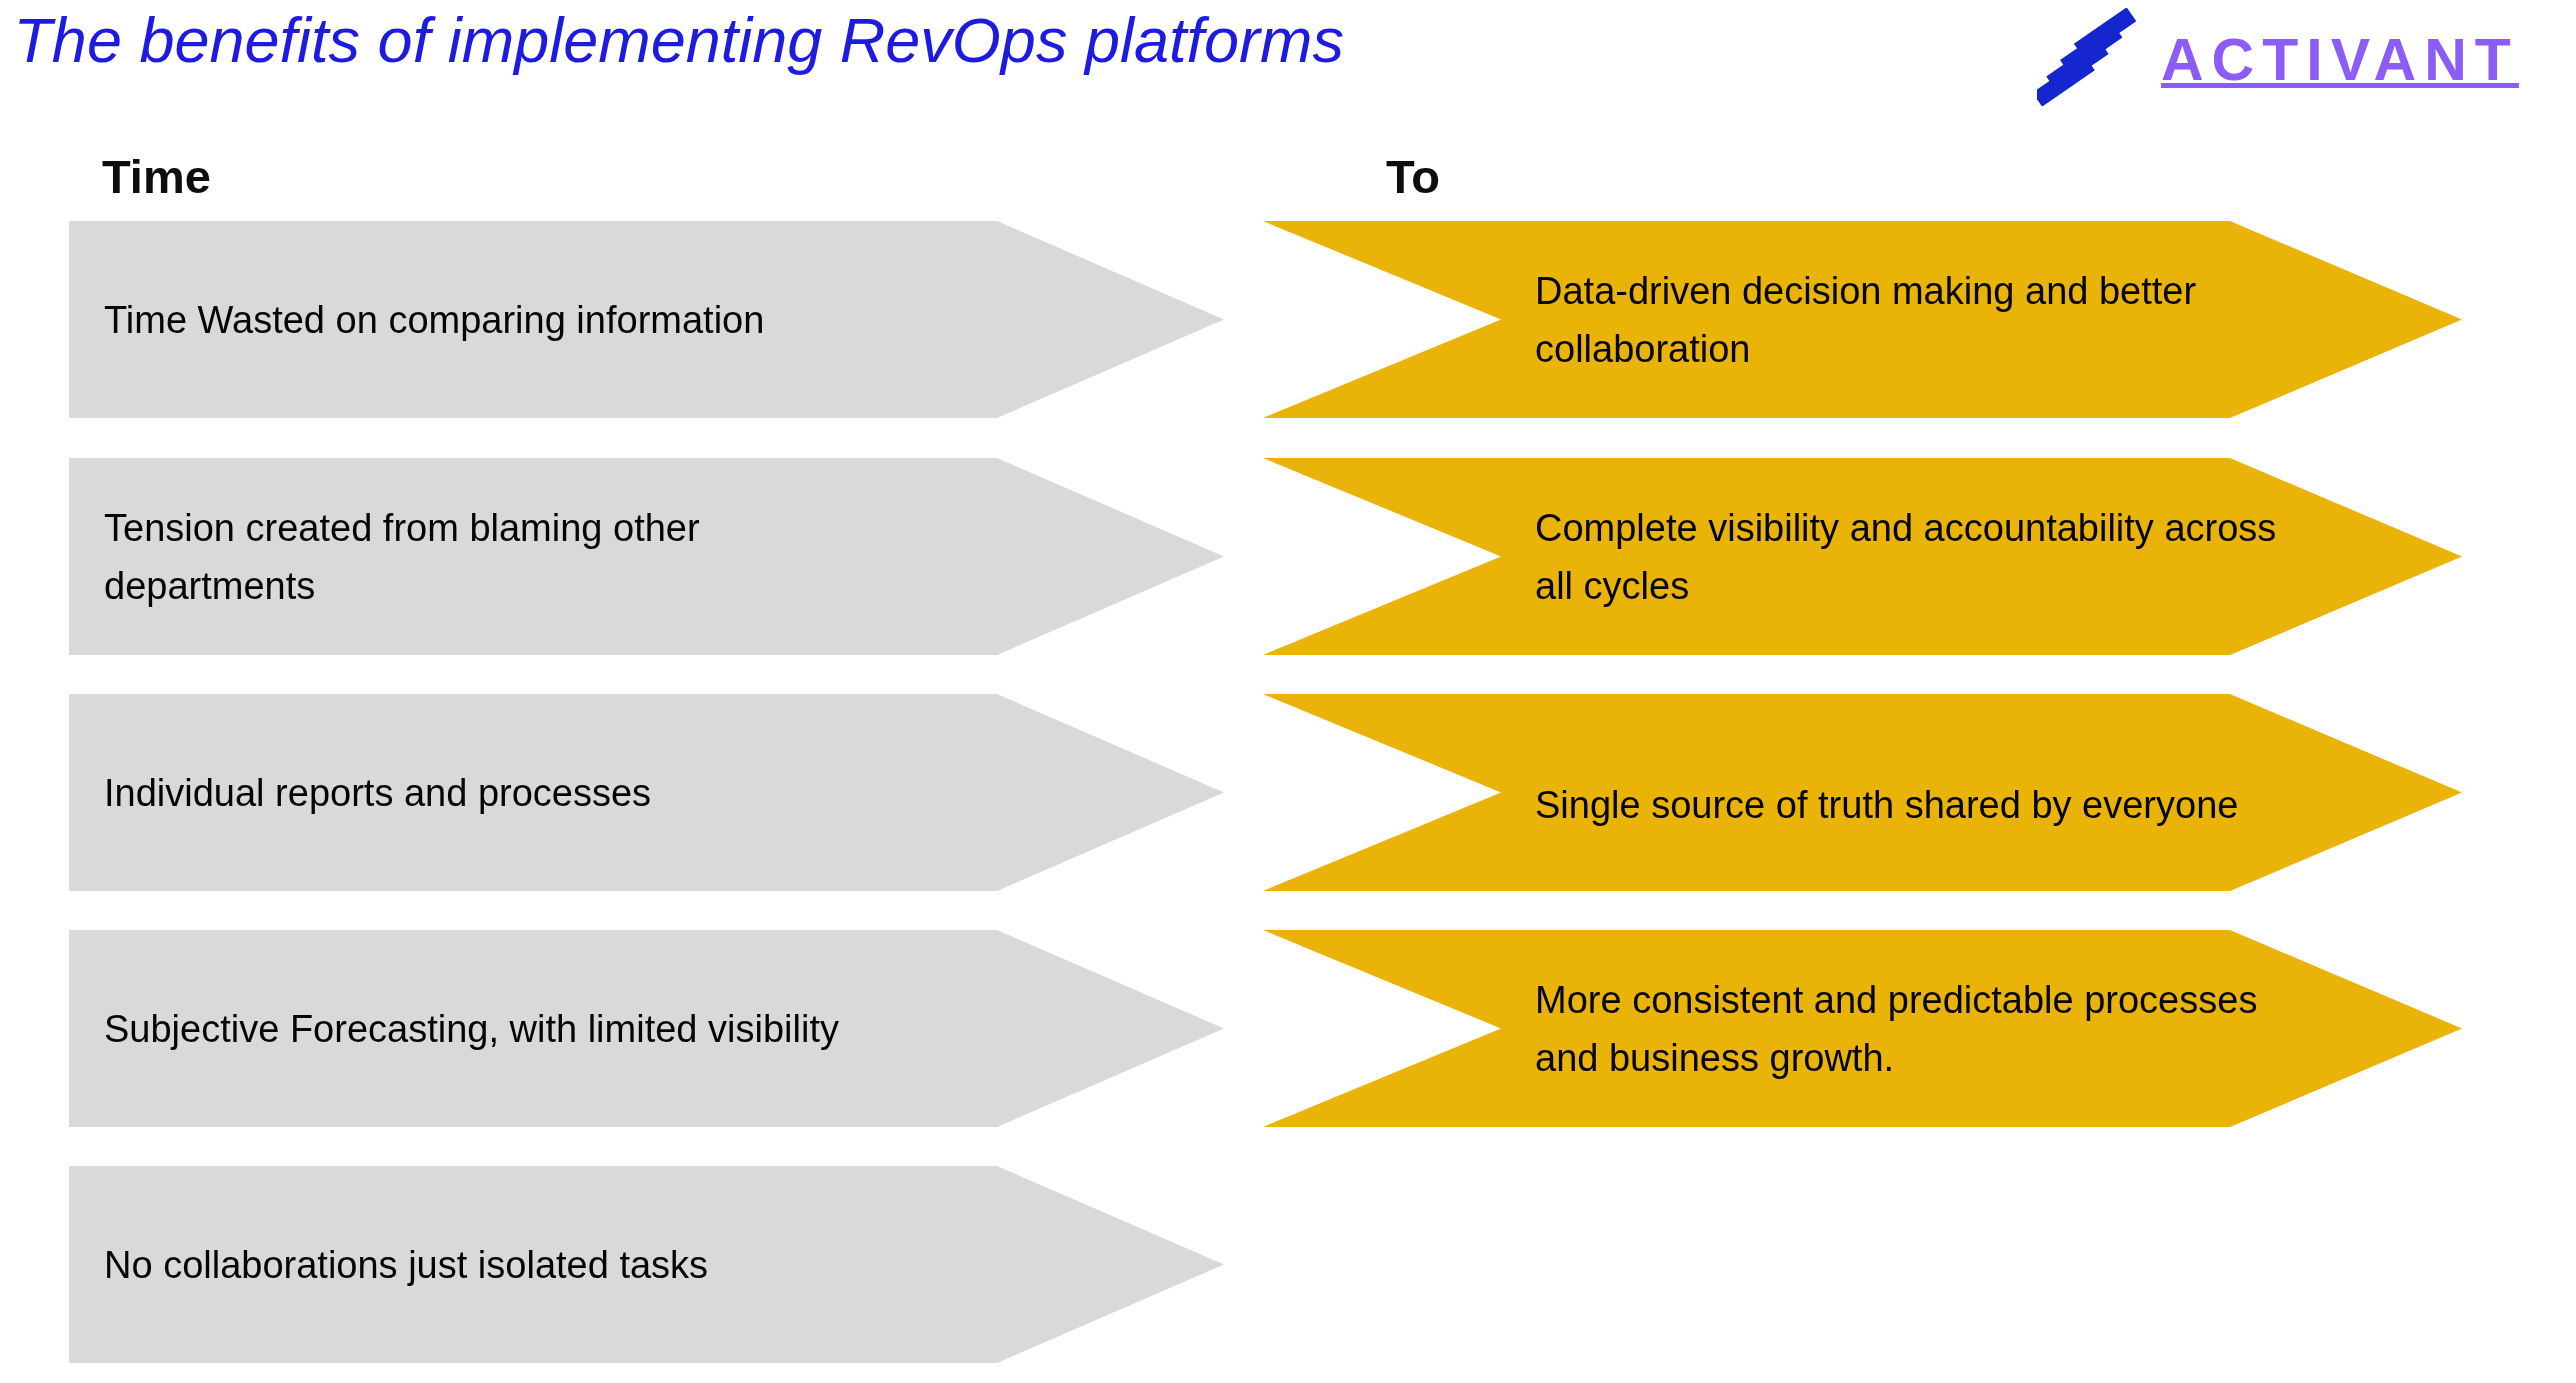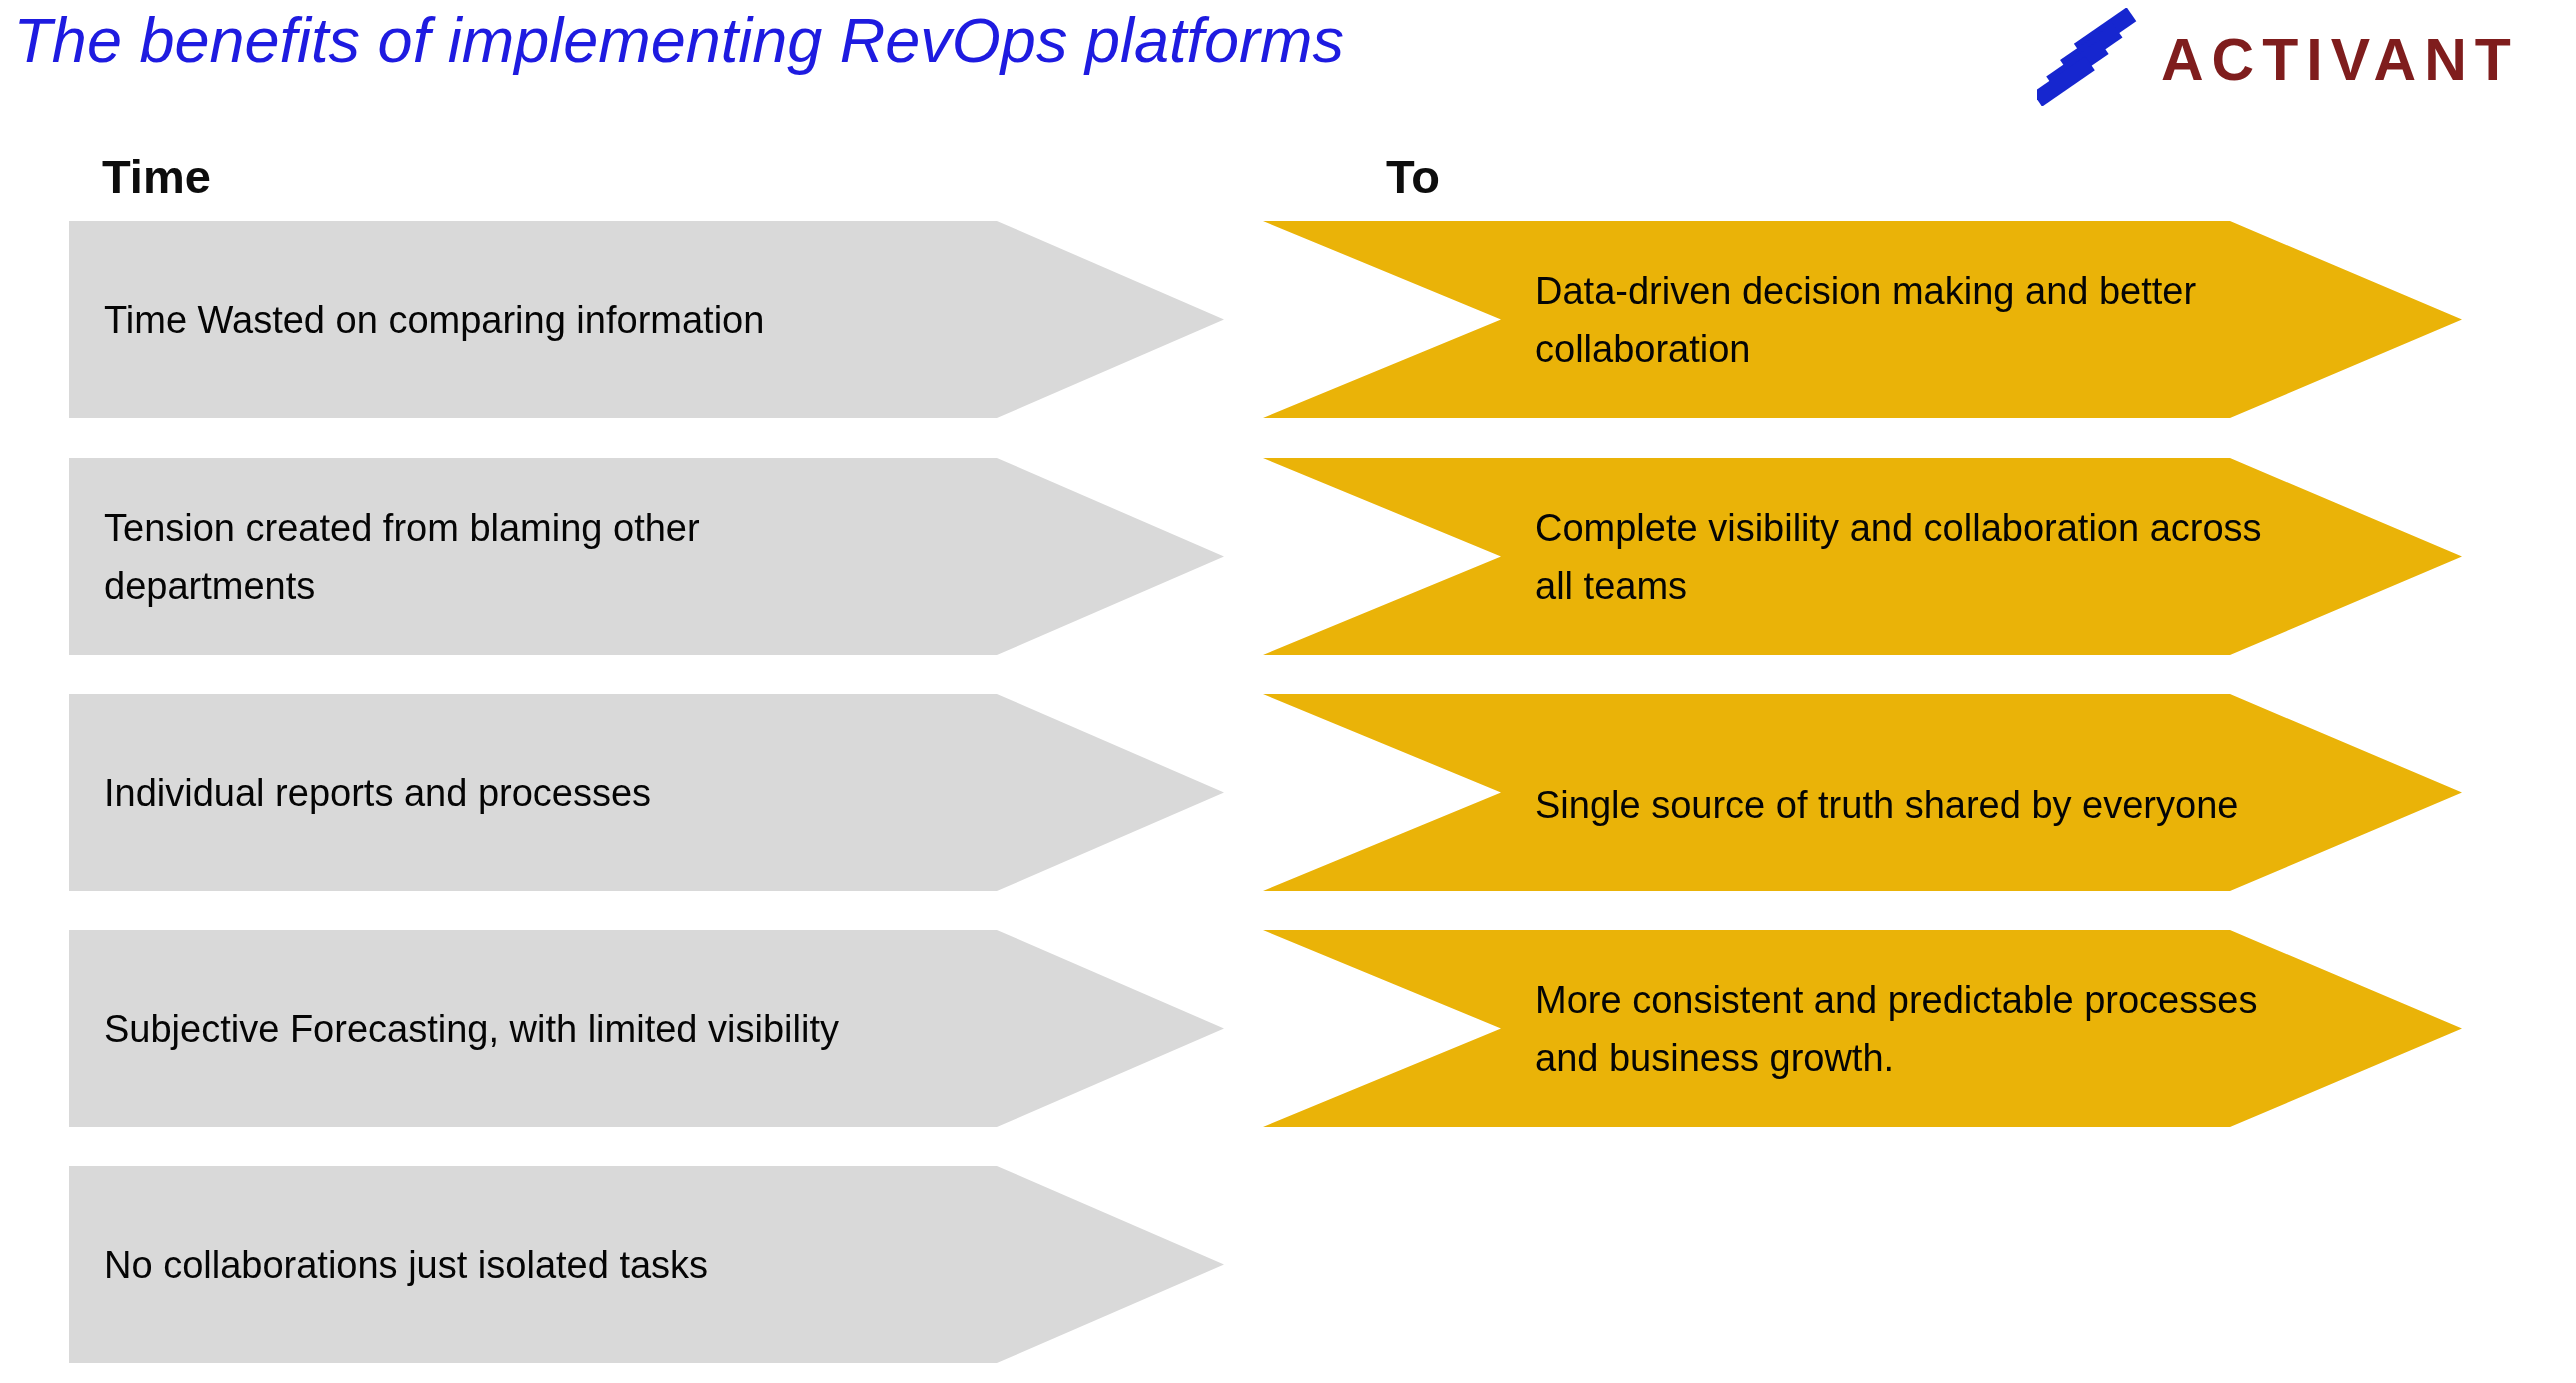--- a/index.html
+++ b/index.html
@@ -14,21 +14,21 @@
     font-size:63px; font-style:italic; font-weight:400;
     color:#1e1be0; letter-spacing:0;
     white-space:nowrap;
   }
 
   
   .logo-mark { position:absolute; left:2037px; top:8px; }
   .logo-word {
     position:absolute; left:2161px; top:25.5px;
     font-size:59px; font-weight:700; letter-spacing:8px;
-    color:#7f1d1d; white-space:nowrap;
+    color:#8b5cf6; white-space:nowrap;text-decoration:underline;
   }
 
   
   .col-header {
     position:absolute; top:149px;
     font-size:47px; font-weight:700; color:#0d0d0d;
   }
   .col-header.from { left:102px; }
   .col-header.to   { left:1386px; }
 
@@ -88,21 +88,21 @@
     <div class="arrow to-arrow">
       <span>Data-driven decision making and better collaboration</span>
     </div>
   </div>
 
   <div class="row r1">
     <div class="arrow from-arrow">
       <span>Tension created from blaming other departments</span>
     </div>
     <div class="arrow to-arrow">
-      <span>Complete visibility and collaboration across all teams</span>
+      <span>Complete visibility and accountability across all cycles</span>
     </div>
   </div>
 
   <div class="row r2">
     <div class="arrow from-arrow">
       <span>Individual reports and processes</span>
     </div>
     <div class="arrow to-arrow text-top">
       <span>Single source of truth shared by everyone</span>
     </div>

